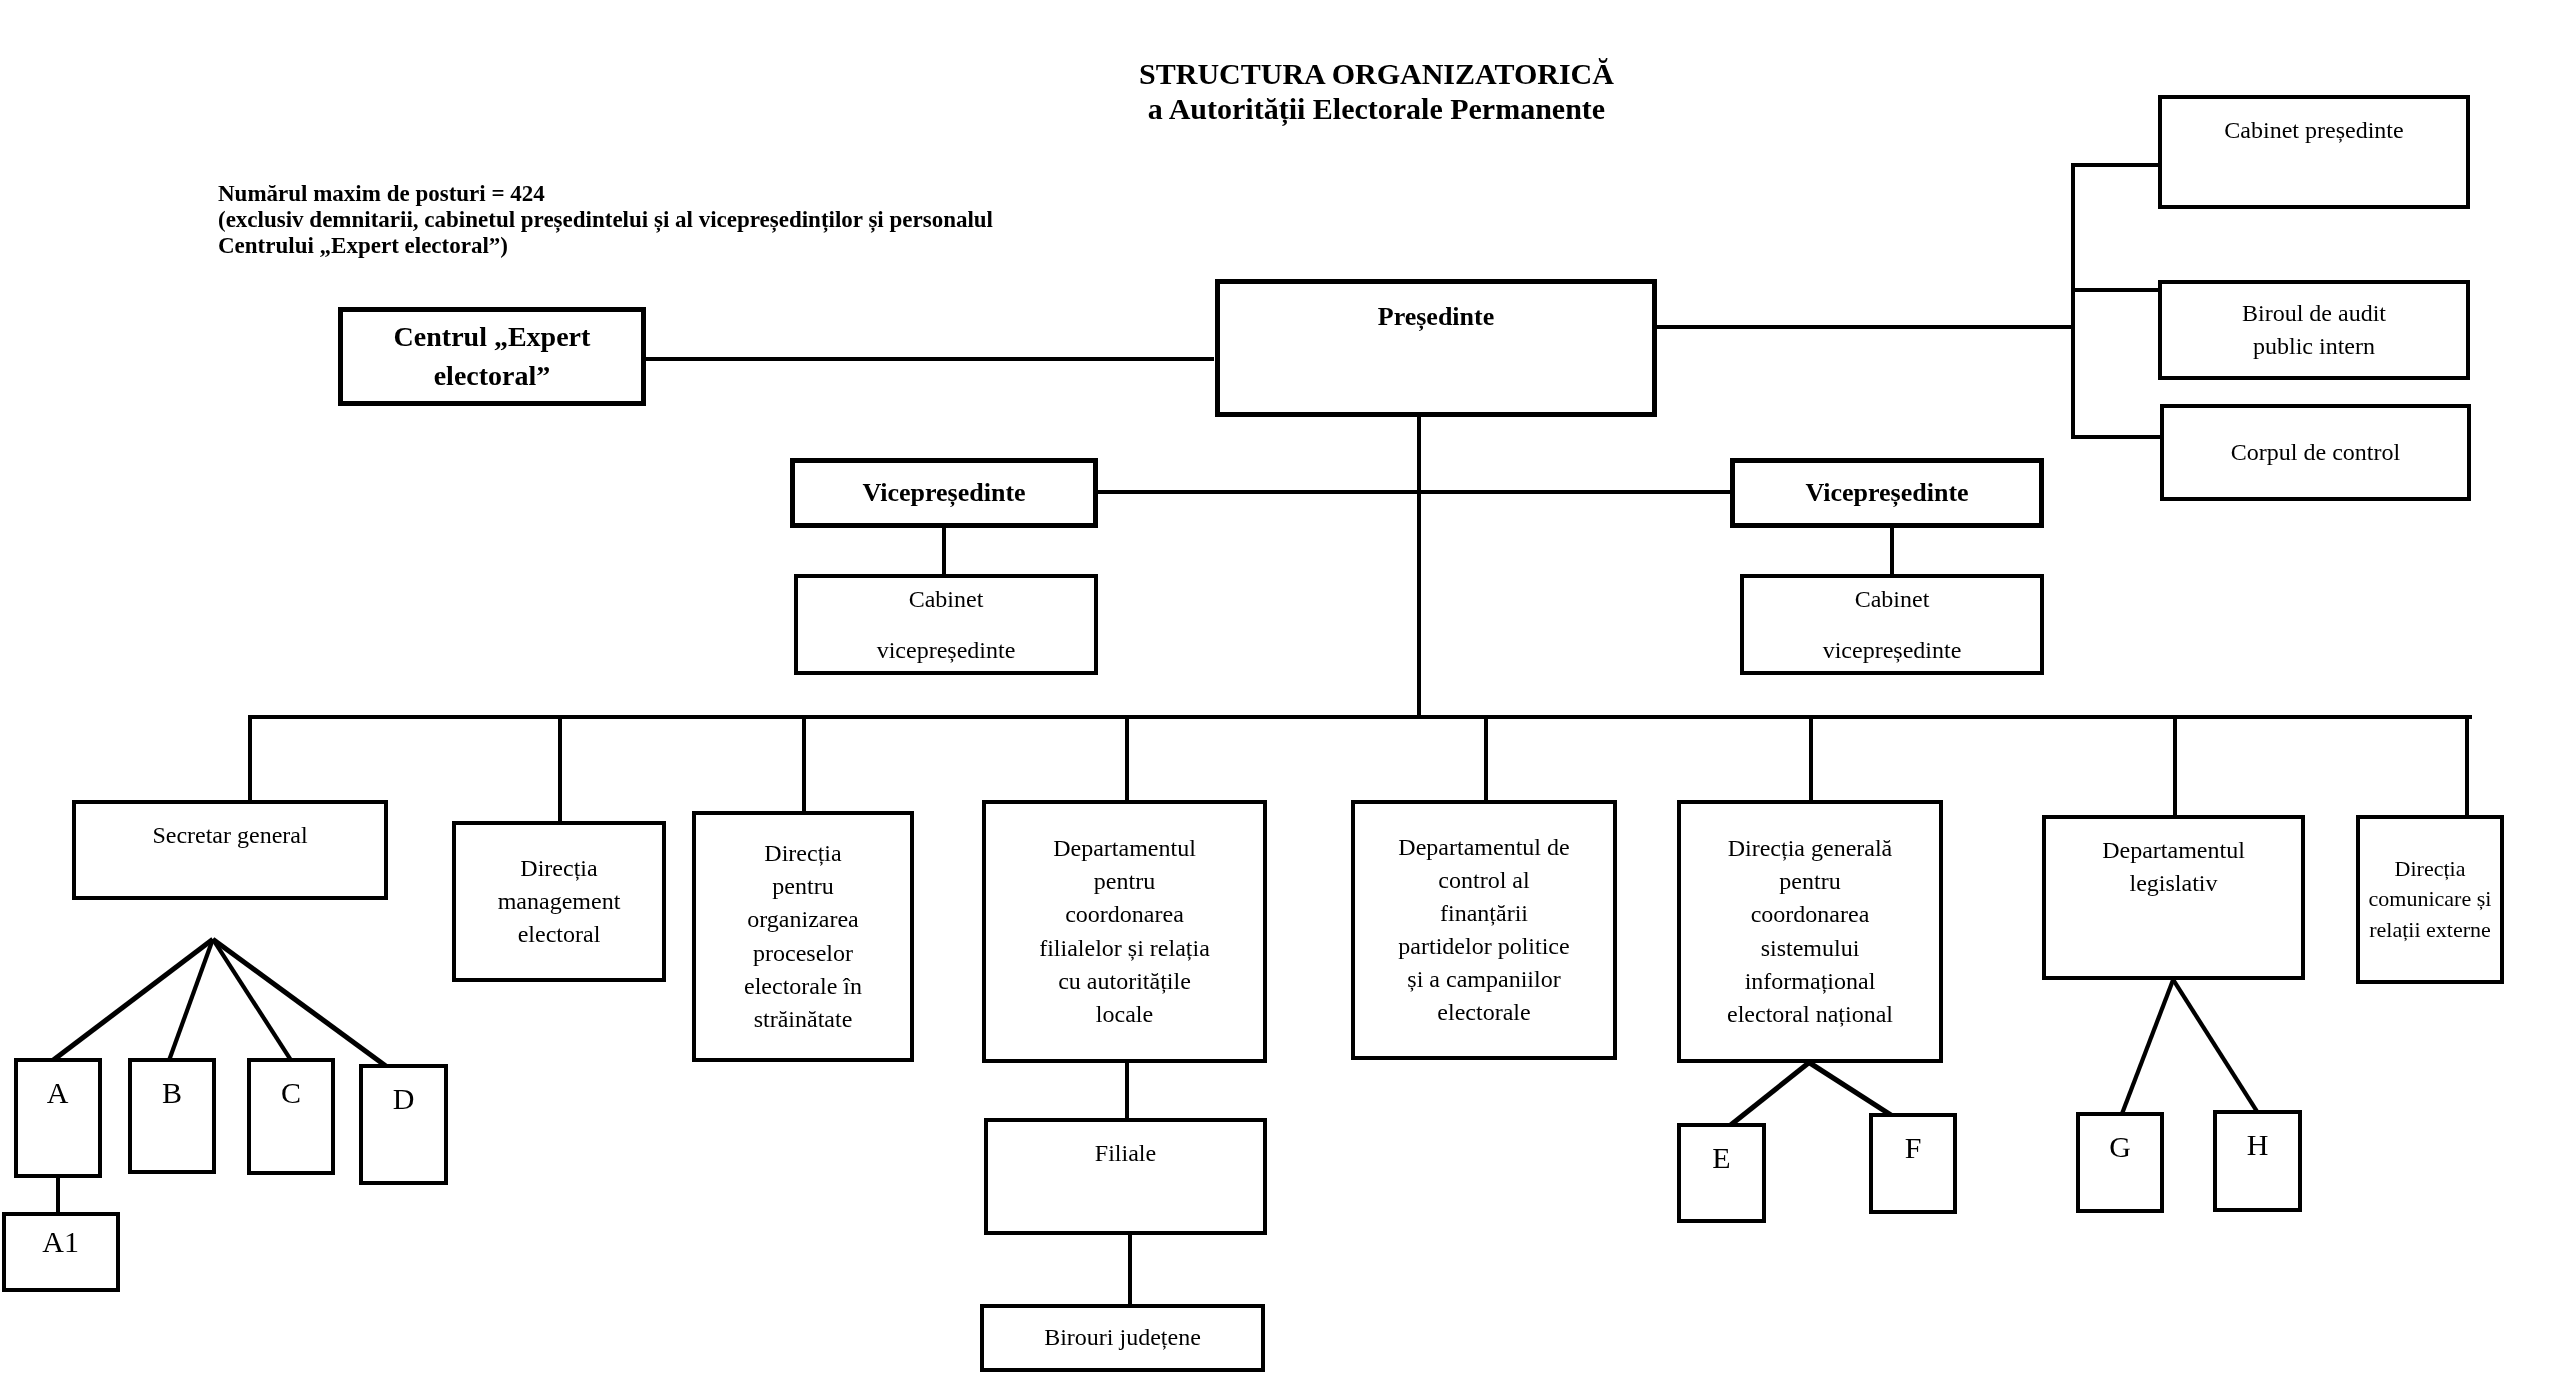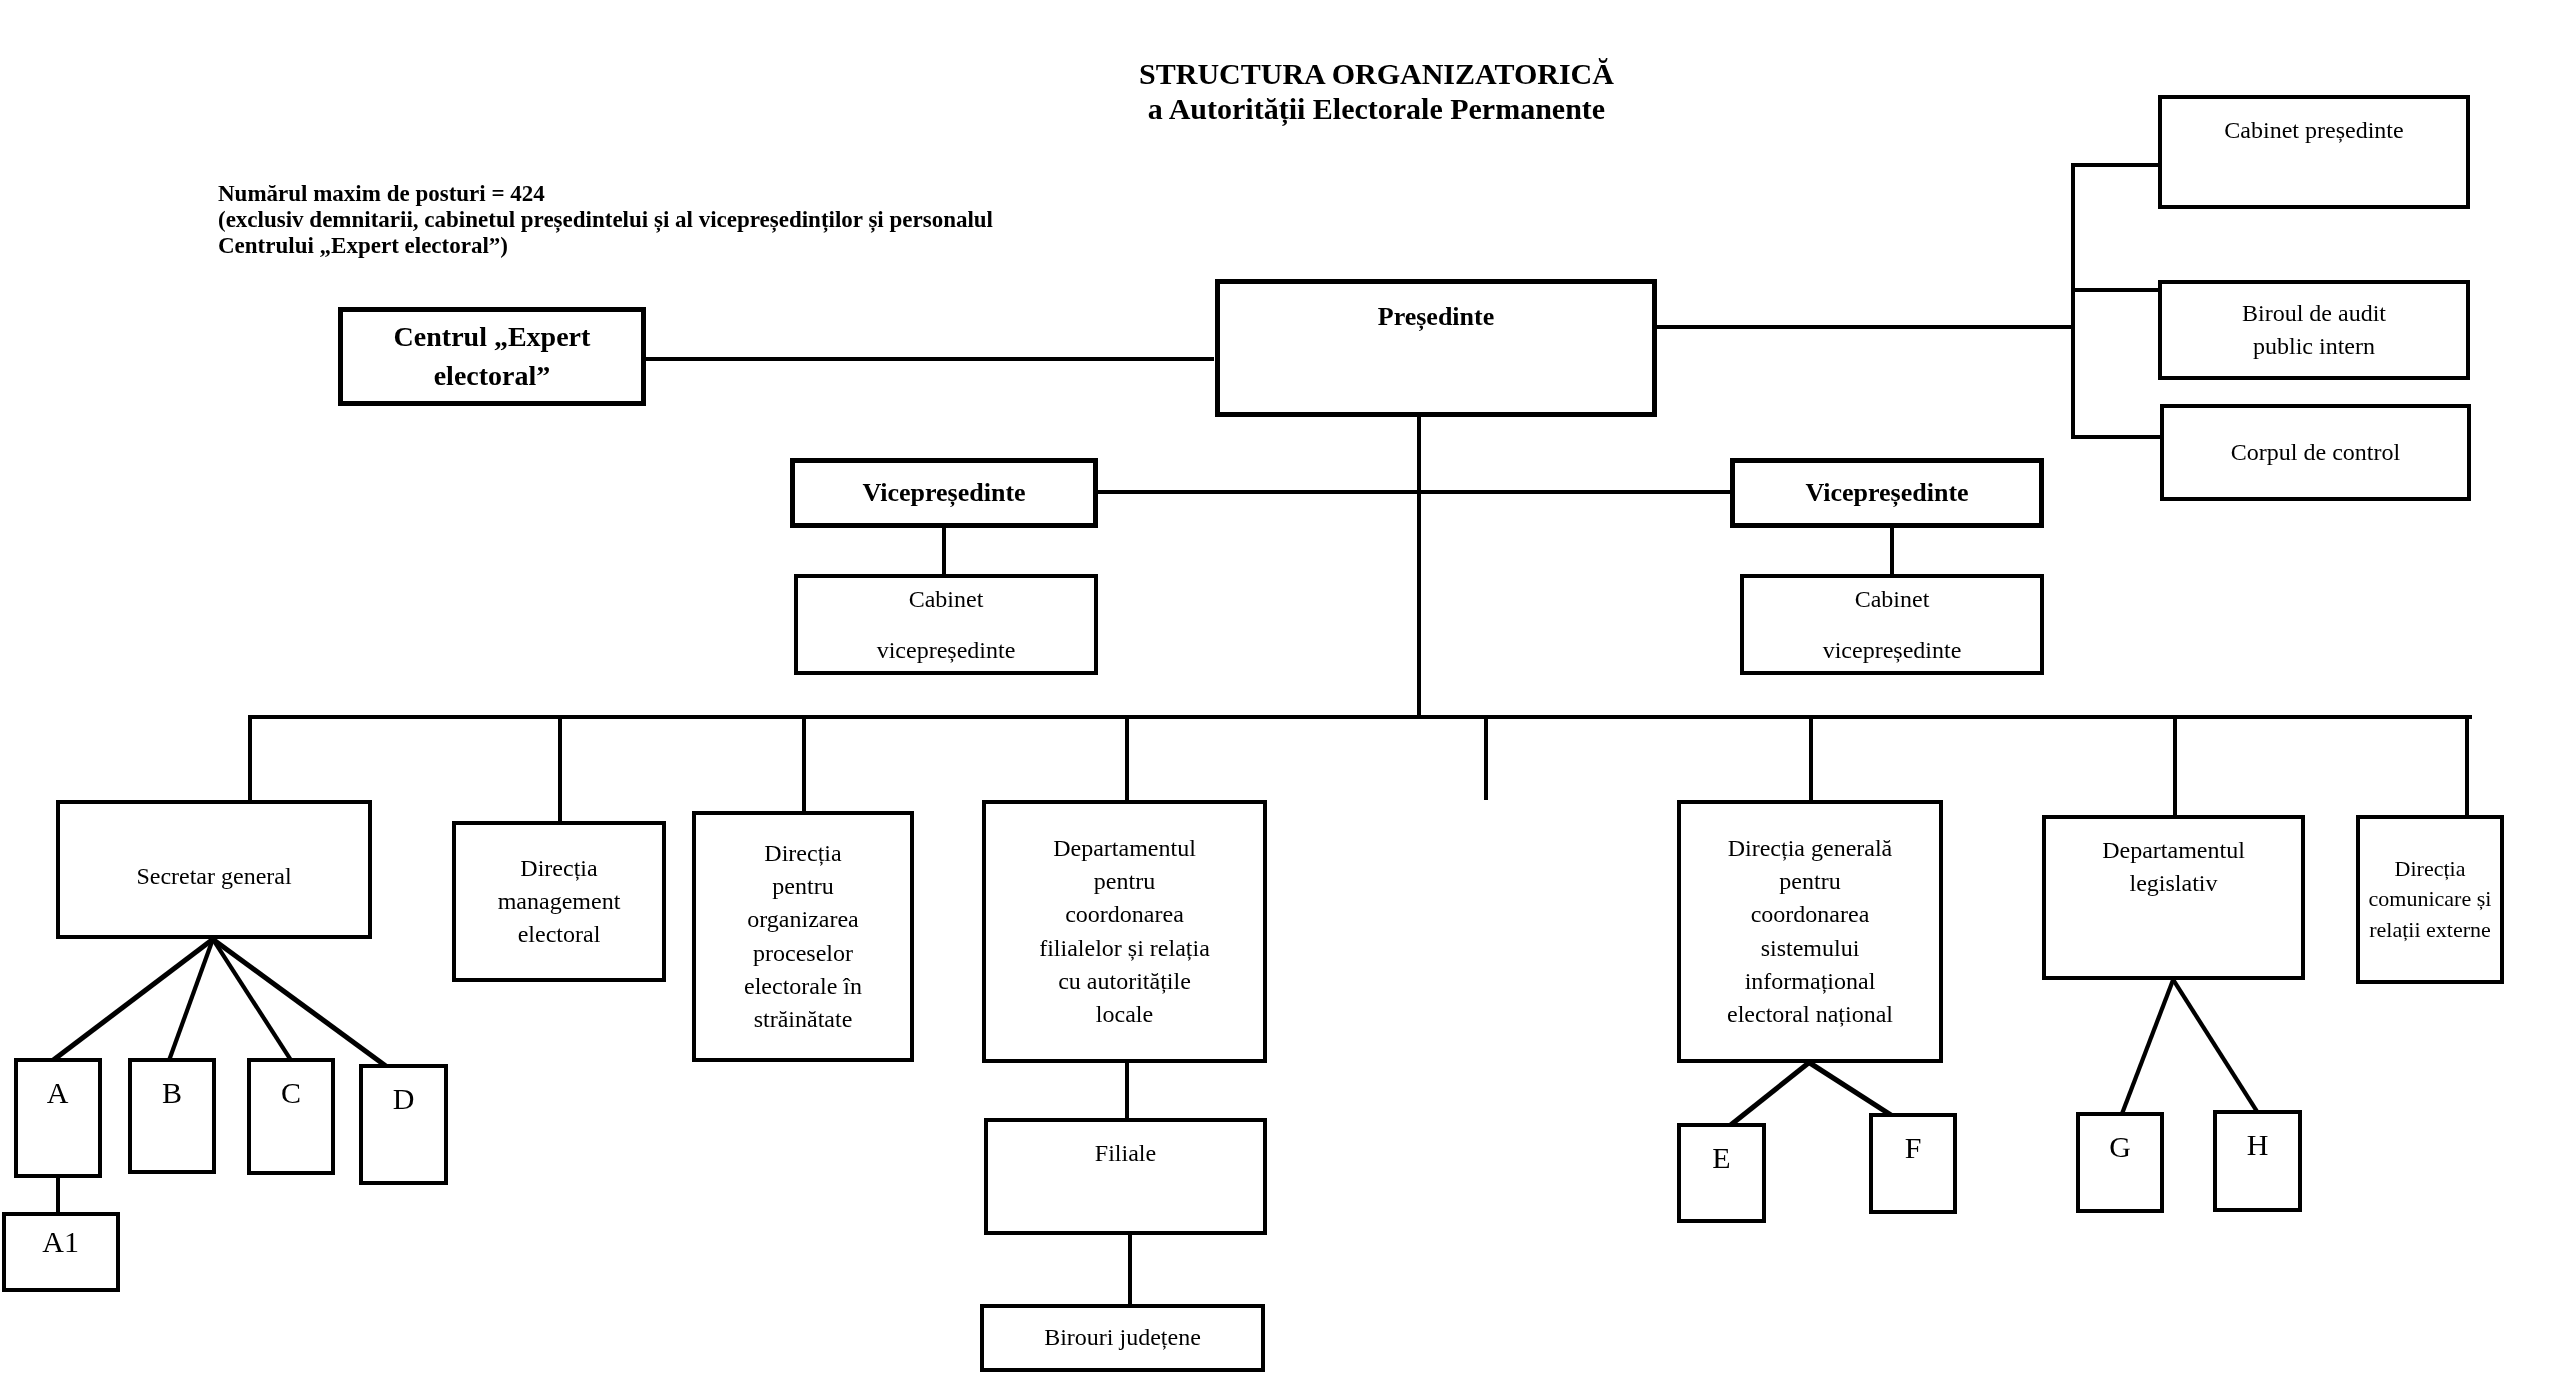--- a/index.html
+++ b/index.html
@@ -118,21 +118,21 @@
   <div class="box spread" style="left:794px;top:574px;width:304px;height:101px;">
     <span class="lbl">Cabinet
 vicepreședinte</span>
   </div>
 
   <div class="box spread" style="left:1740px;top:574px;width:304px;height:101px;">
     <span class="lbl">Cabinet
 vicepreședinte</span>
   </div>
 
-  <div class="box top" style="left:56px;top:800px;width:316px;height:139px;align-items:center;">
+  <div class="box top" style="left:72px;top:800px;width:316px;height:100px;">
     <span class="lbl">Secretar general</span>
   </div>
 
   <div class="box" style="left:452px;top:821px;width:214px;height:161px;">
     <span class="lbl">Direcția
 management
 electoral</span>
   </div>
 
   <div class="box" style="left:692px;top:811px;width:222px;height:251px;">
@@ -146,20 +146,28 @@
 
   <div class="box" style="left:982px;top:800px;width:285px;height:263px;">
     <span class="lbl">Departamentul
 pentru
 coordonarea
 filialelor și relația
 cu autoritățile
 locale</span>
   </div>
 
+  <div class="box" style="left:1351px;top:800px;width:266px;height:260px;">
+    <span class="lbl">Departamentul de
+control al
+finanțării
+partidelor politice
+și a campaniilor
+electorale</span>
+  </div>
 
   <div class="box" style="left:1677px;top:800px;width:266px;height:263px;">
     <span class="lbl">Direcția generală
 pentru
 coordonarea
 sistemului
 informațional
 electoral național</span>
   </div>
 

